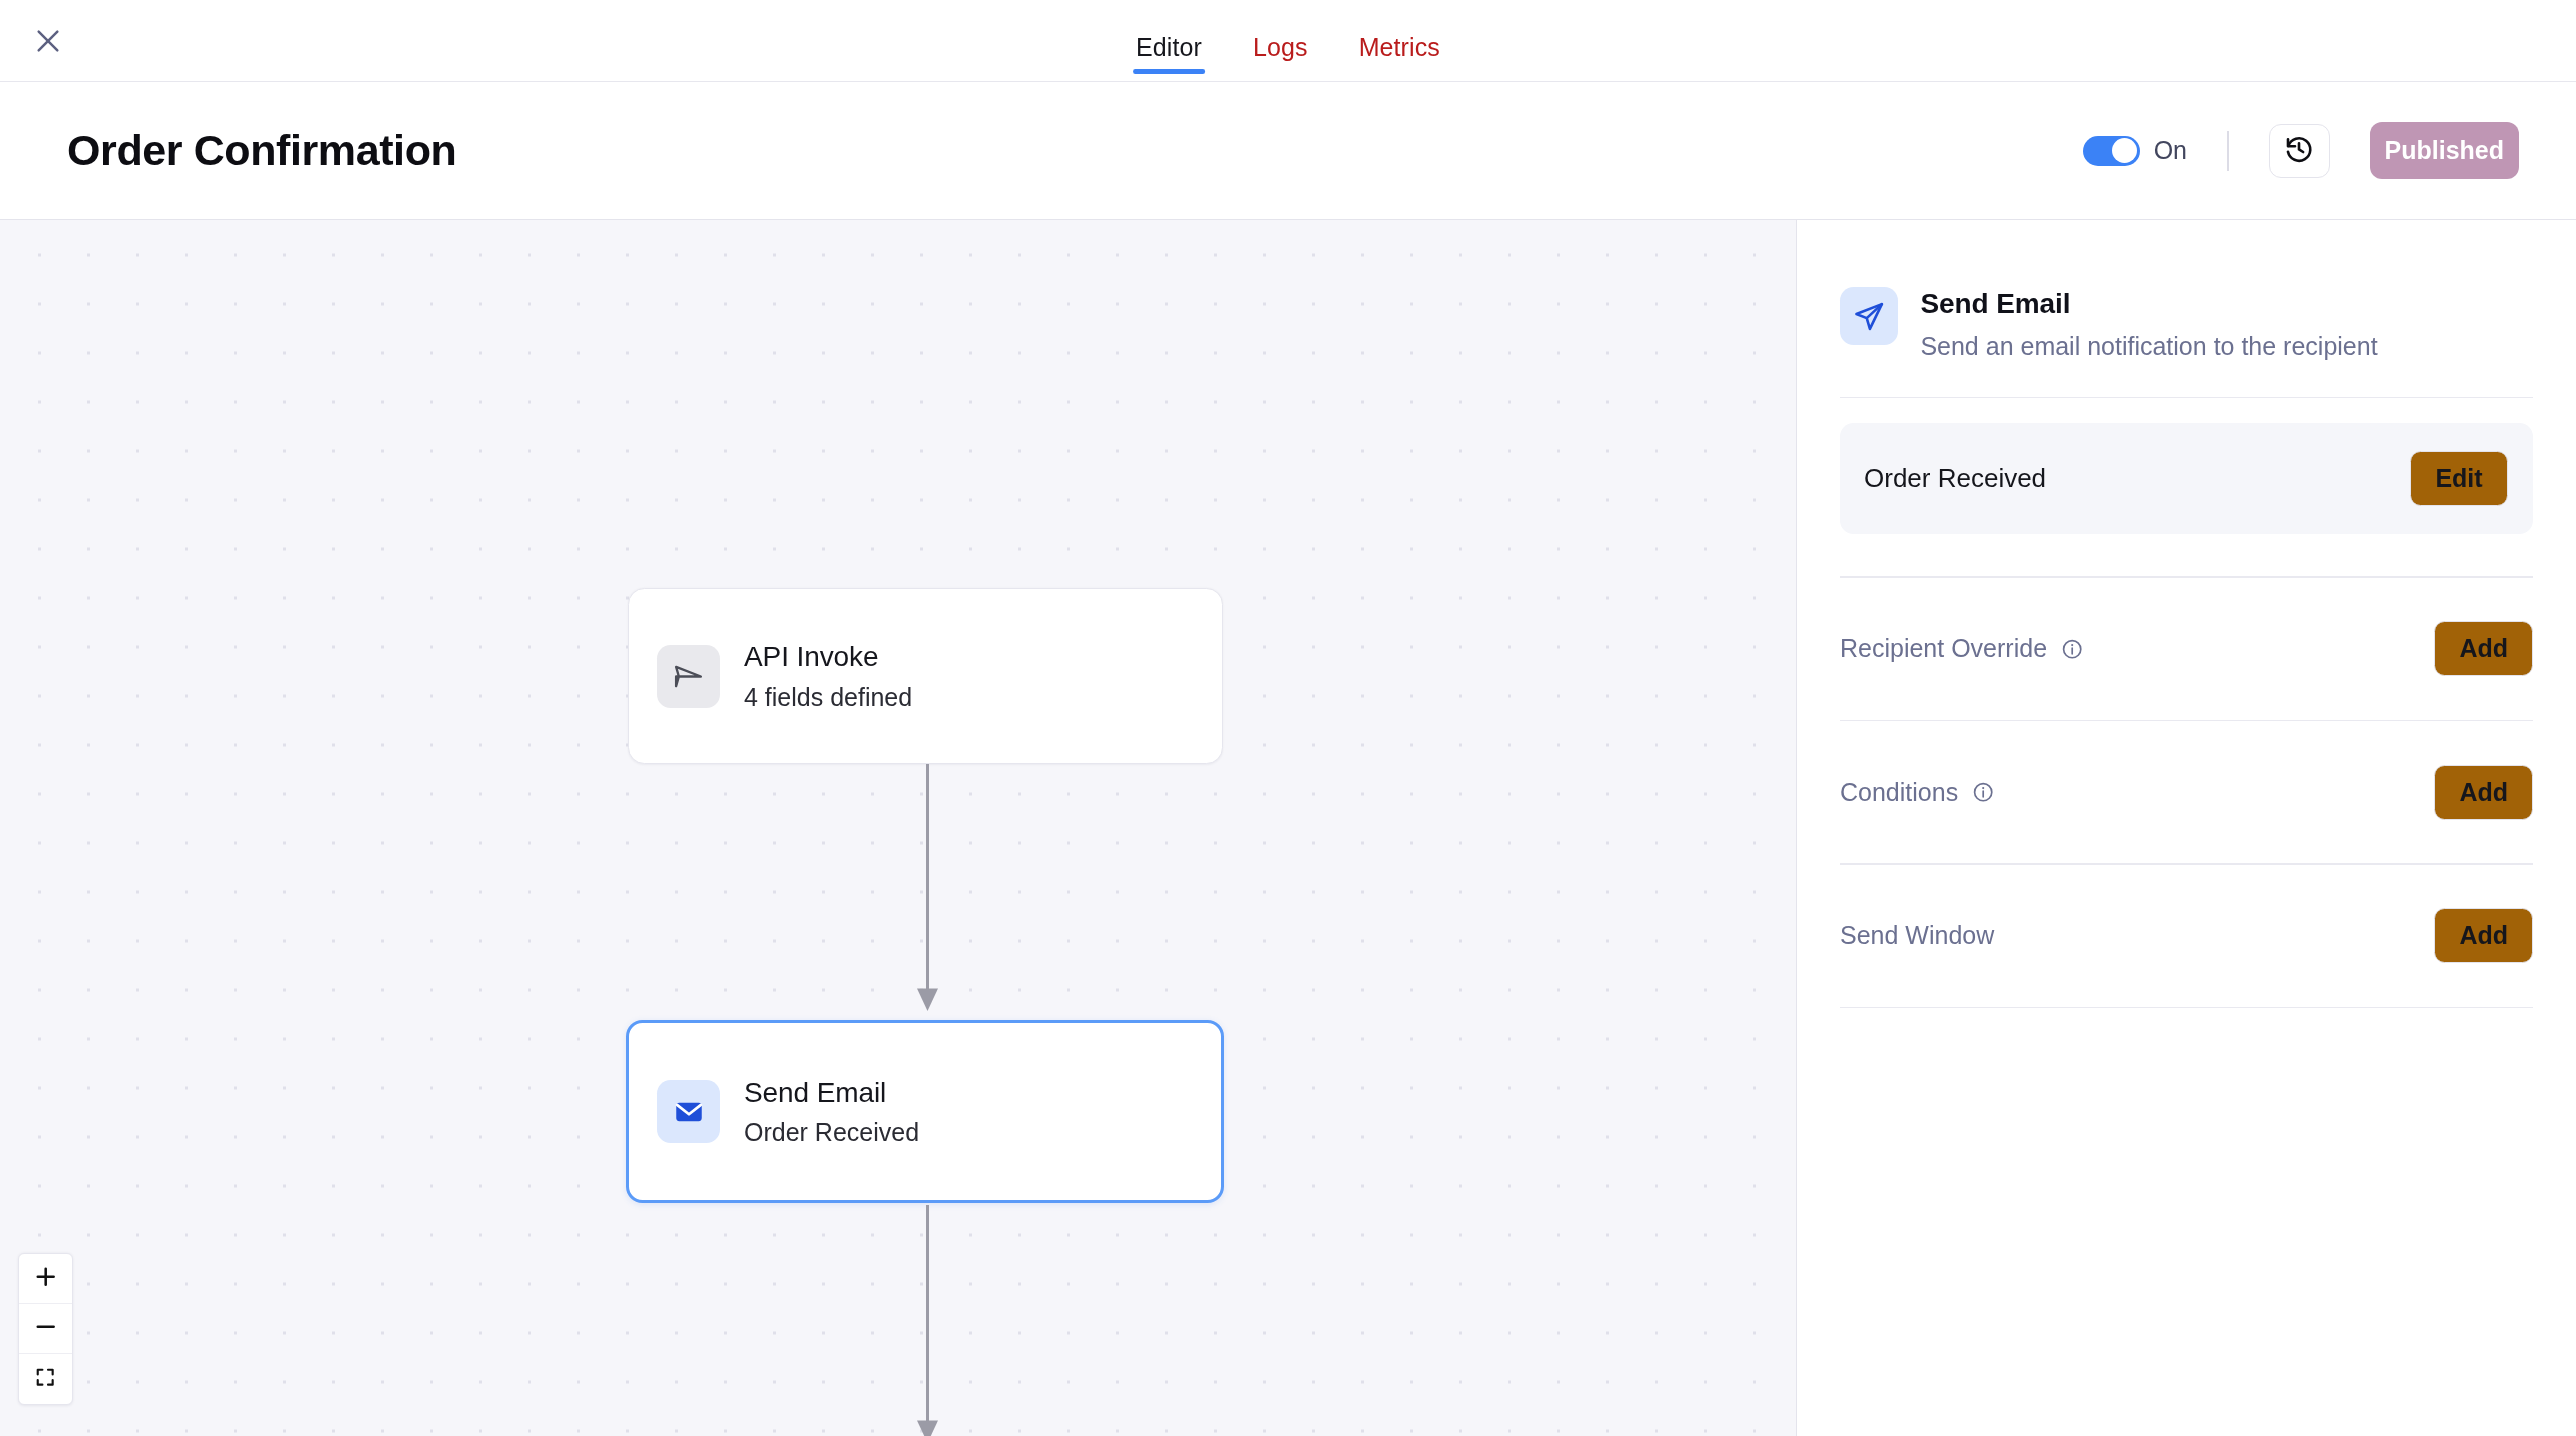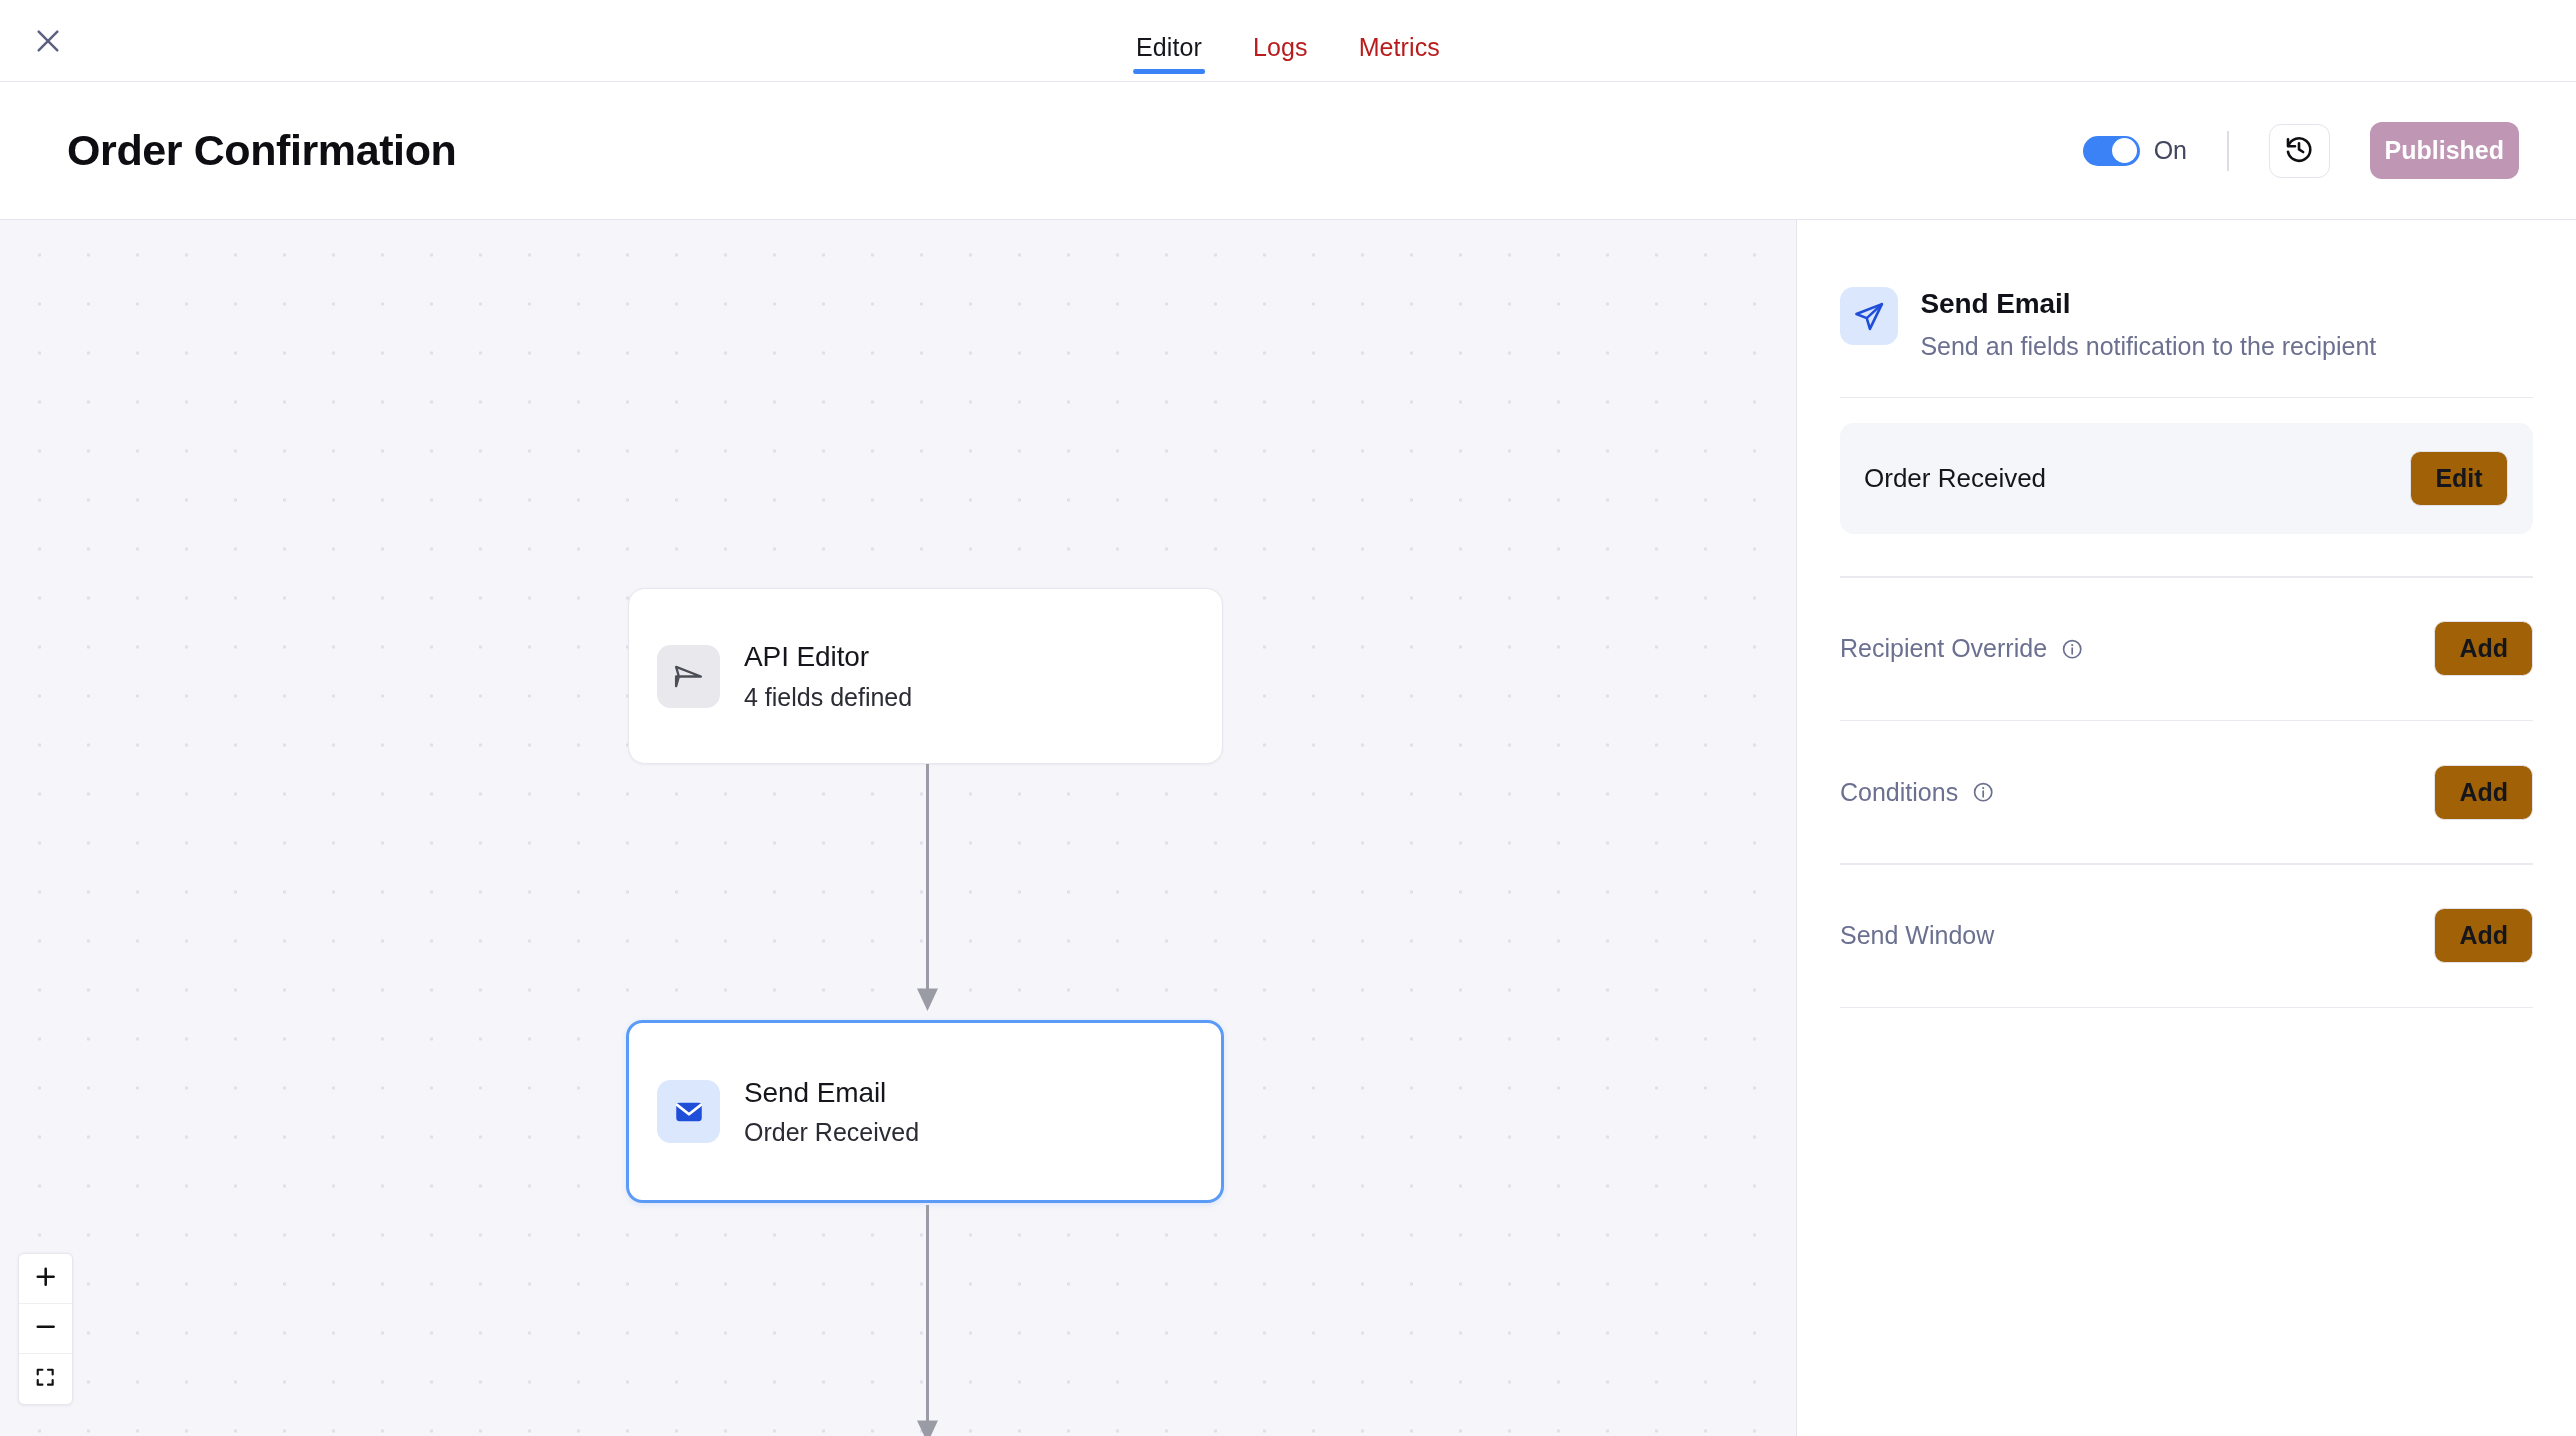--- a/index.html
+++ b/index.html
@@ -332,21 +332,21 @@
 
   <div class="canvas">
 
     <div class="node" style="left:628px; top:368px; width:595px; height:176px;">
       <div class="node-icon grey">
         <svg width="33" height="33" viewBox="0 0 24 24" fill="none" stroke="#4b4d57" stroke-width="1.7" stroke-linejoin="round" stroke-linecap="round">
           <path d="M3 12 L21 12 L3 5 L5 12 L3 19 Z"></path>
         </svg>
       </div>
       <div class="node-text">
-        <div class="node-title">API Editor</div>
+        <div class="node-title">API Invoke</div>
         <div class="node-sub">4 fields defined</div>
       </div>
     </div>
 
     <div class="connector" style="left:905px; top:544px; width:45px; height:247px;">
       <svg width="45" height="247" viewBox="0 0 60 330">
         <line x1="30" y1="0" x2="30" y2="306" stroke="#9b9ba6" stroke-width="4"></line>
         <polygon points="30,330 16,300 44,300" fill="#9b9ba6"></polygon>
       </svg>
     </div>
@@ -405,21 +405,21 @@
 
     <div class="node-header">
       <div class="nh-icon">
         <svg width="33" height="33" viewBox="0 0 24 24" fill="none" stroke="#1f4fd8" stroke-width="1.9" stroke-linejoin="round" stroke-linecap="round">
           <path d="M21 3 L2.5 10.2 L10 13.2 L12.3 21 Z"></path>
           <line x1="21" y1="3" x2="10" y2="13.2"></line>
         </svg>
       </div>
       <div>
         <div class="nh-title">Send Email</div>
-        <div class="nh-desc">Send an fields notification to the recipient</div>
+        <div class="nh-desc">Send an email notification to the recipient</div>
       </div>
     </div>
 
     <div class="value-box">
       <span class="value-text">Order Received</span>
       <button class="sm-btn">Edit</button>
     </div>
 
     <div style="height:42px"></div>
     <div class="divider"></div>

